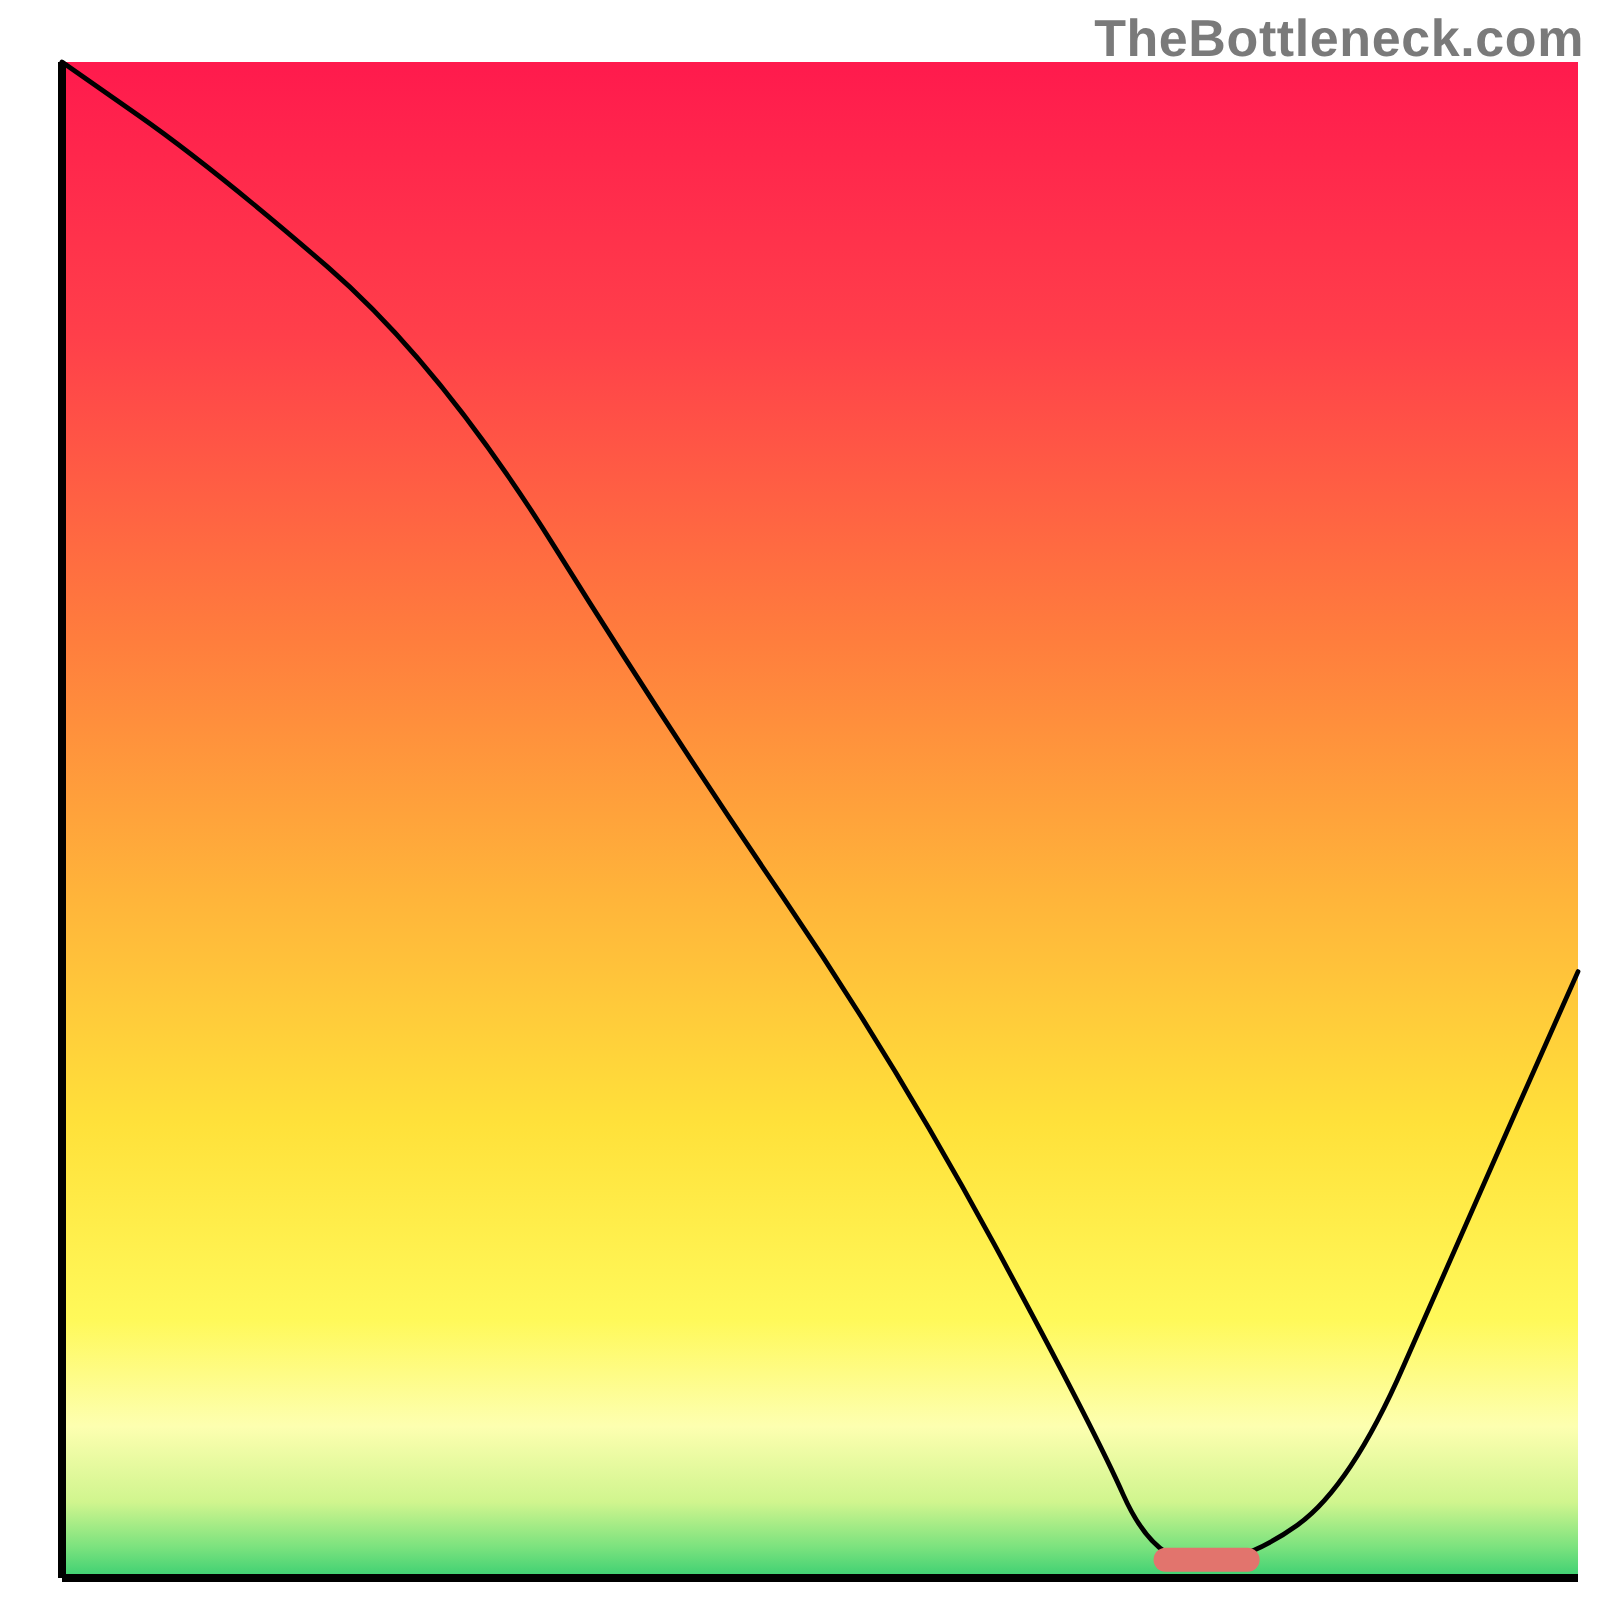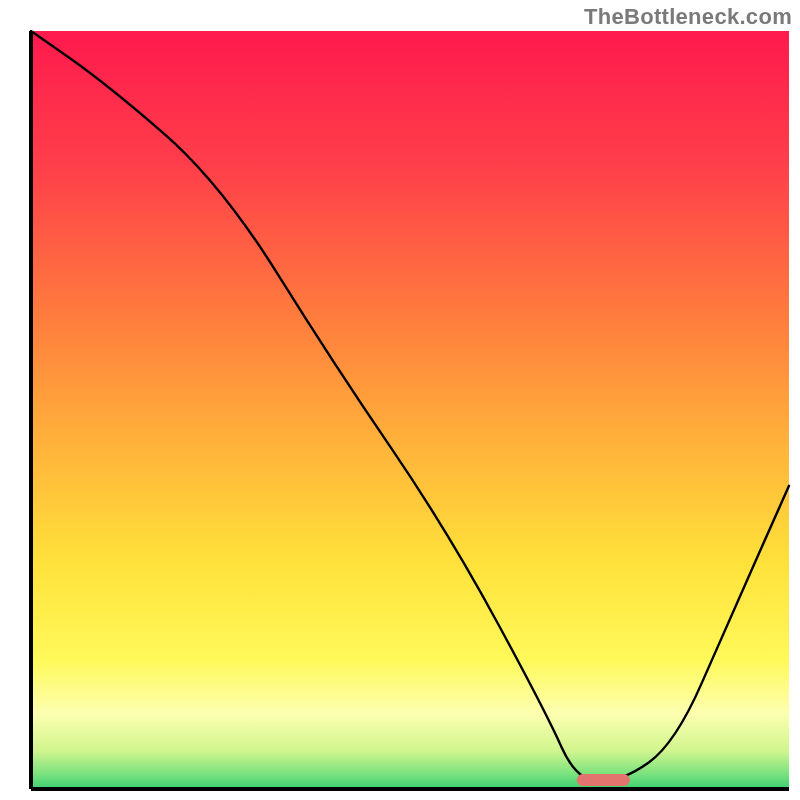--- a/index.html
+++ b/index.html
@@ -13,21 +13,21 @@
   }
   .frame {
     position: relative;
     width: 800px;
     height: 800px;
   }
   .watermark {
     position: absolute;
     top: 4px;
     right: 8px;
-    font-size: 22px;
+    font-size: 26px;
     font-weight: 600;
     color: #7a7a7a;
     letter-spacing: 0.3px;
     user-select: none;
     margin-left: 36px;
   }
   svg {
     display: block;
   }
 </style>

